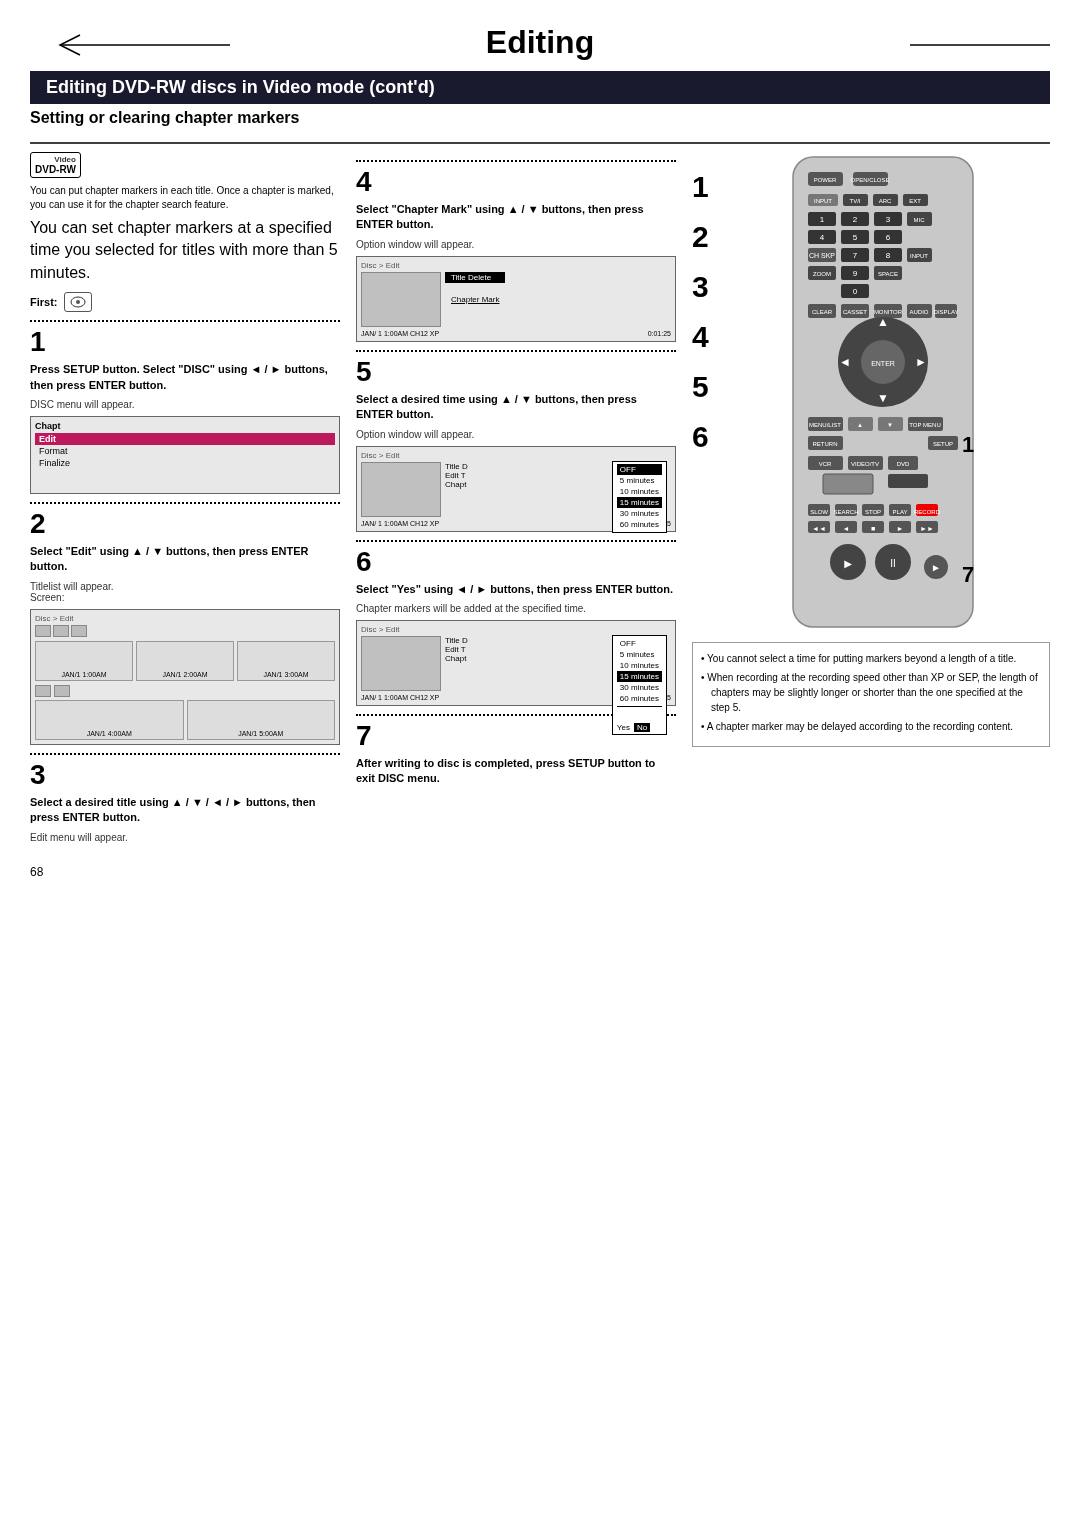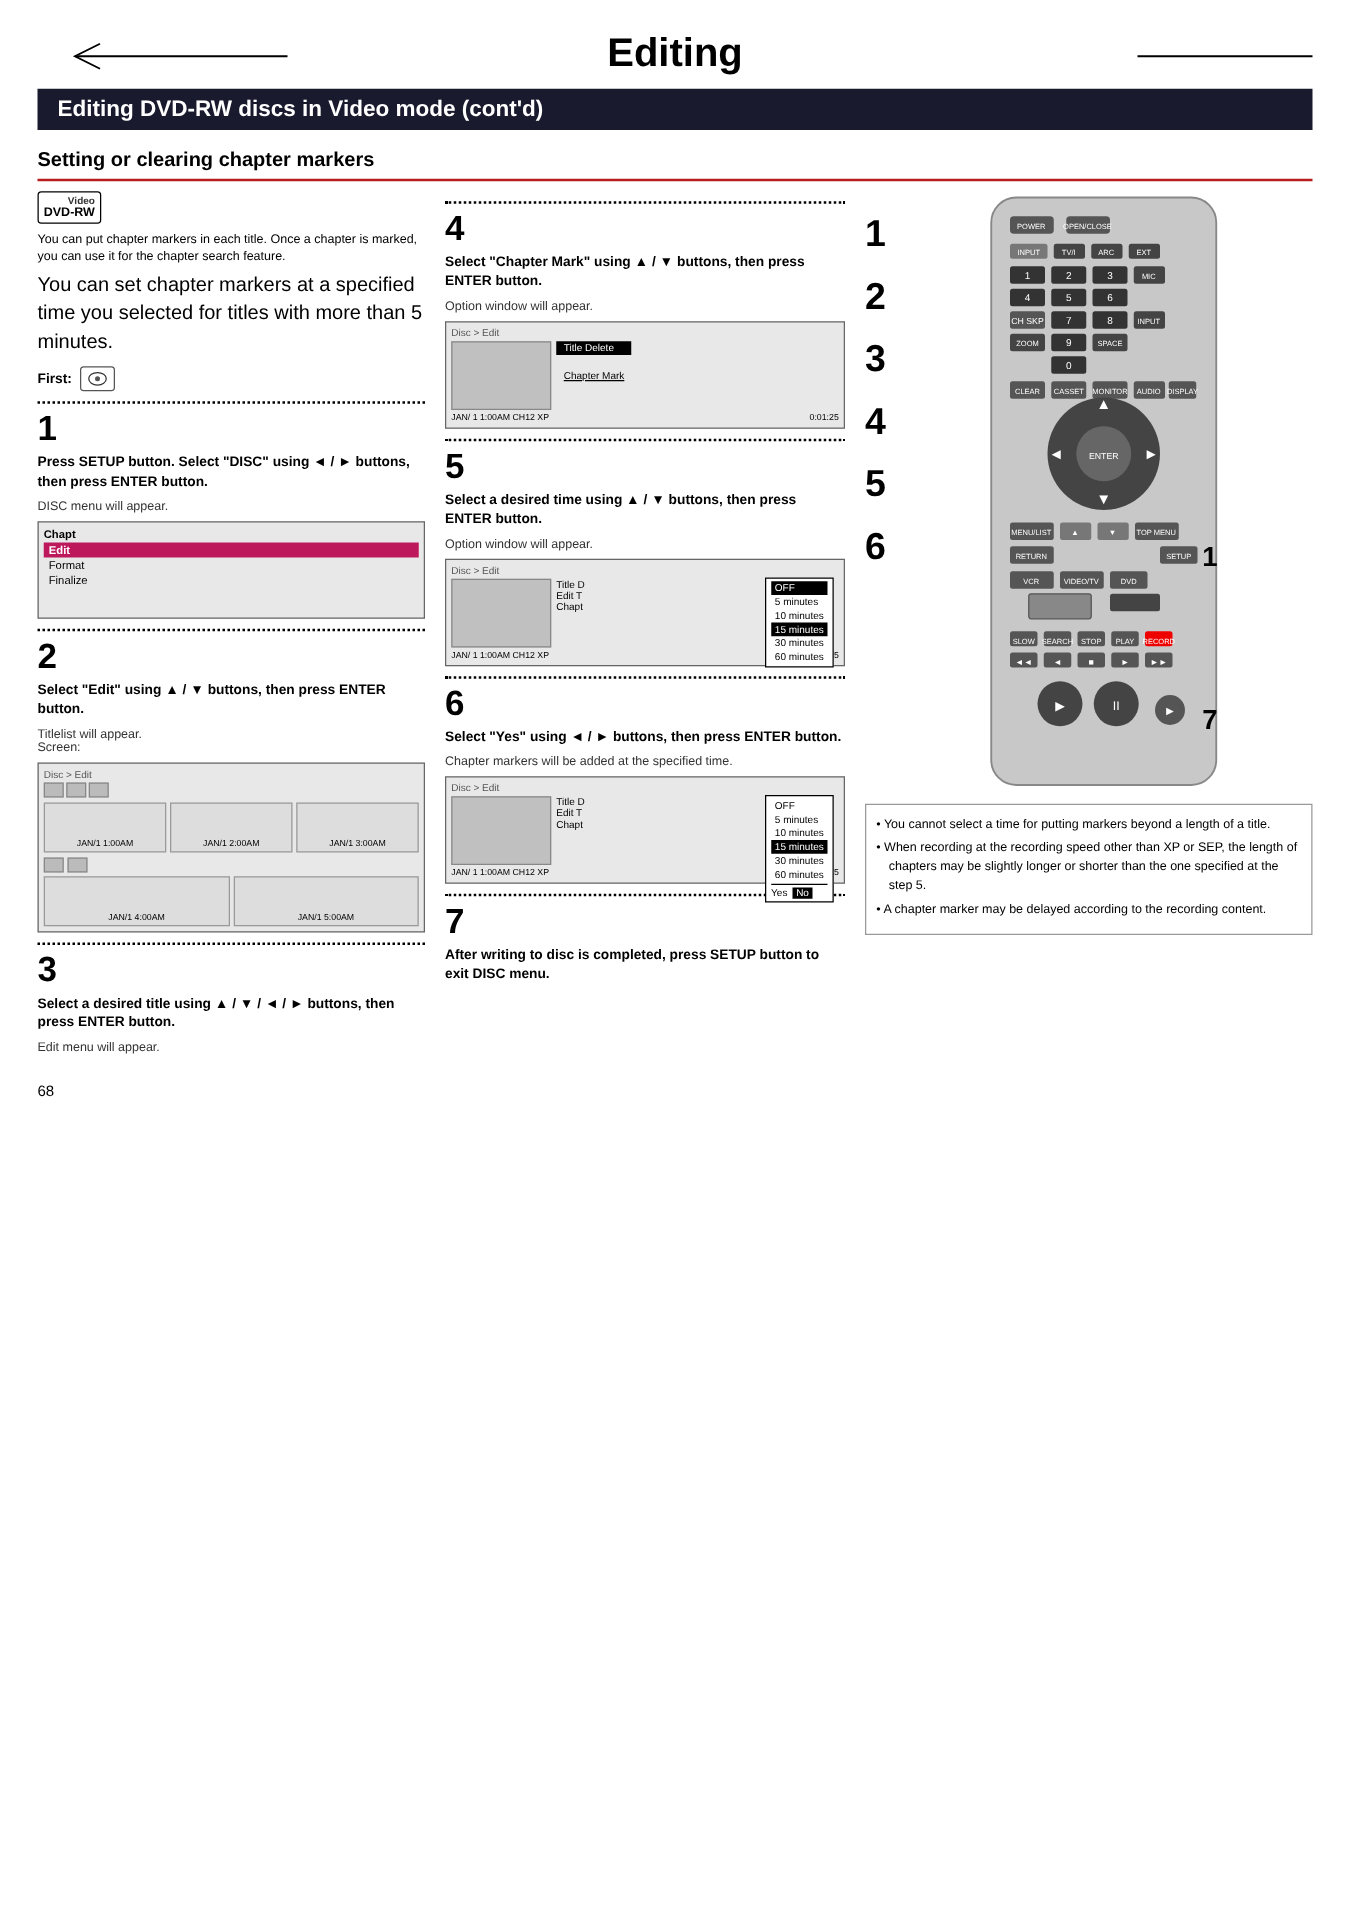--- a/index.html
+++ b/index.html
@@ -26,29 +26,29 @@
       padding: 4px 40px;
     }
 
     
     .section-header {
       background: #1a1a2e;
       color: #fff;
       font-size: 18px;
       font-weight: bold;
       padding: 6px 16px;
-      margin-bottom: 16px;
+      margin-bottom: 5px;
     }
 
     
     .sub-header {
       font-size: 16px;
       font-weight: bold;
-      border-bottom: 2px solid #b91c1c;
-      padding-bottom: 5px;
+      border-bottom: 2px solid #404040;
+      padding-bottom: 15px;
       margin-bottom: 8px;
     }
 
     
     .main-content {
       display: flex;
       gap: 16px;
     }
 
     .left-column {
@@ -382,21 +382,21 @@
           <div>Edit T</div>
           <div>Chapt</div>
         </div>
         <div style="border:1px solid #000;background:#fff;padding:2px 4px;font-size:8px;position:absolute;right:8px;top:14px;">
           <div style="padding:1px 3px;">OFF</div>
           <div style="padding:1px 3px;">5 minutes</div>
           <div style="padding:1px 3px;">10 minutes</div>
           <div style="background:#000;color:#fff;padding:1px 3px;">15 minutes</div>
           <div style="padding:1px 3px;">30 minutes</div>
           <div style="padding:1px 3px;">60 minutes</div>
-          <div style="display:flex;gap:4px;margin-top:2px;border-top:1px solid #000;padding-top:2px;">
+          <div style="display:flex;gap:4px;margin-top:2px;border-top:1px solid #000;padding-top:16px;">
             <span>Yes</span>
             <span style="background:#000;color:#fff;padding:0 3px;">No</span>
           </div>
         </div>
       </div>
       <div style="display:flex;justify-content:space-between;font-size:7px;margin-top:3px;">
         <span>JAN/ 1  1:00AM CH12  XP</span>
         <span>0:01:25</span>
       </div>
     </div>

